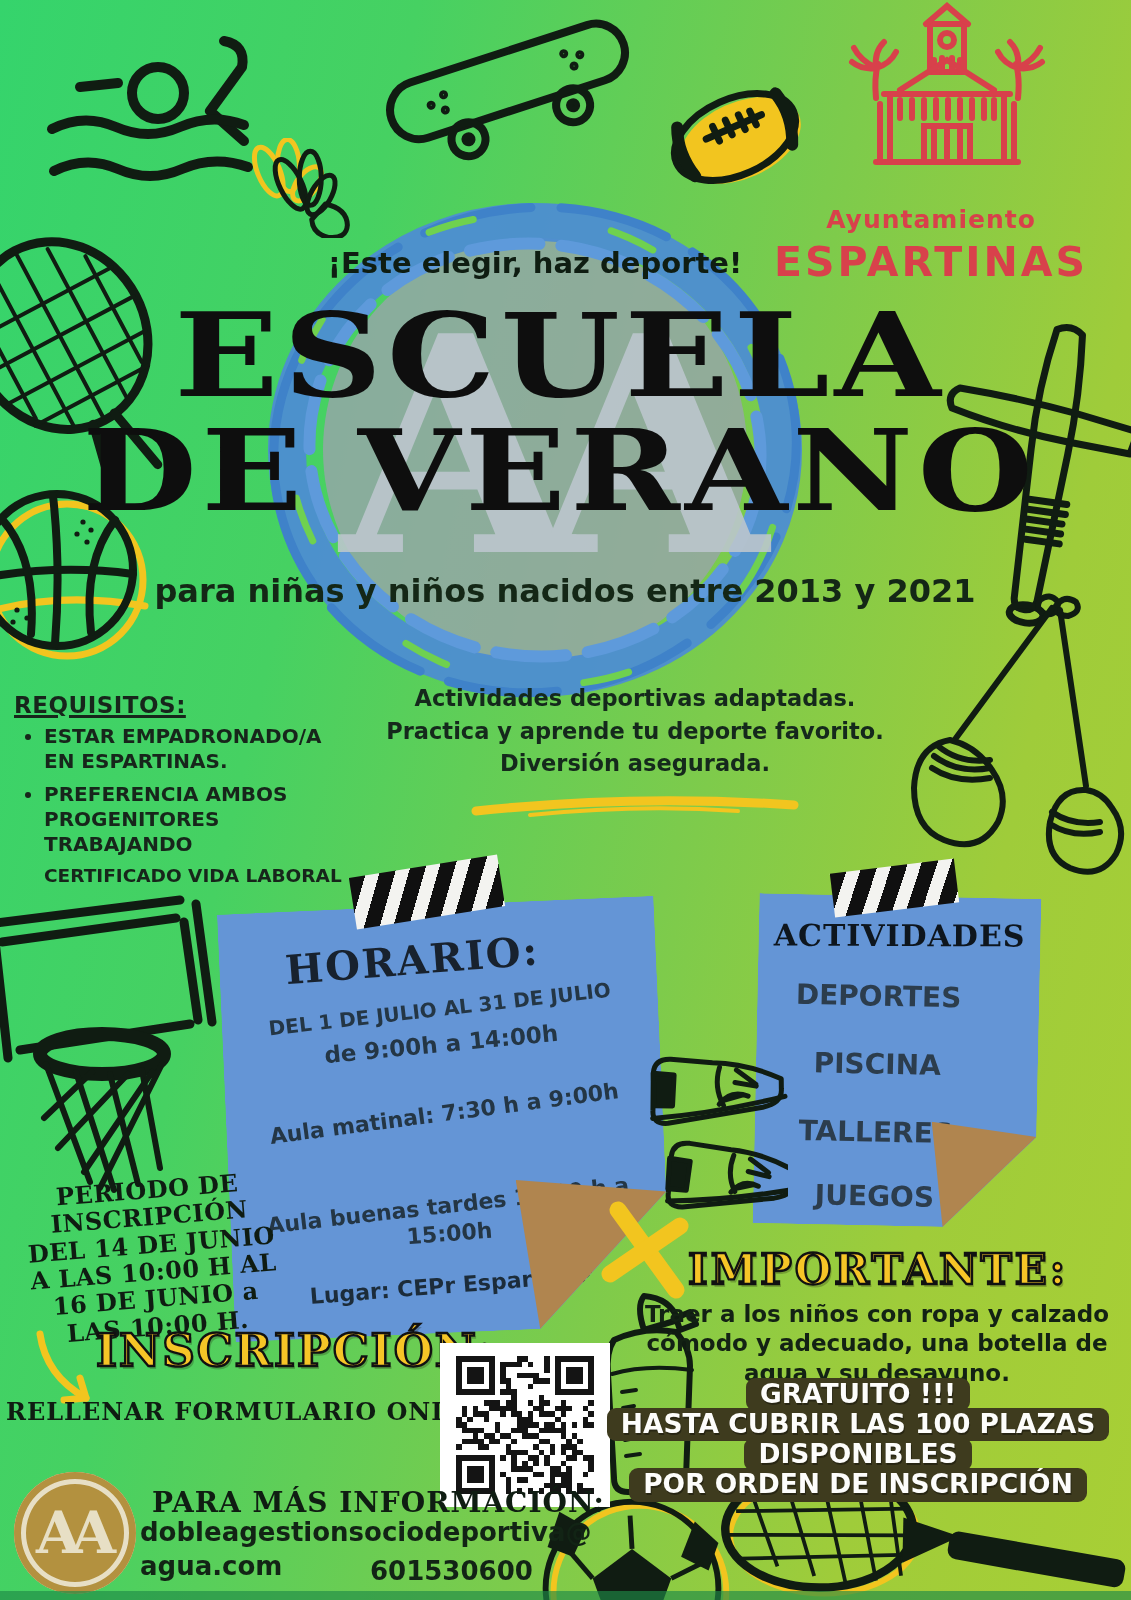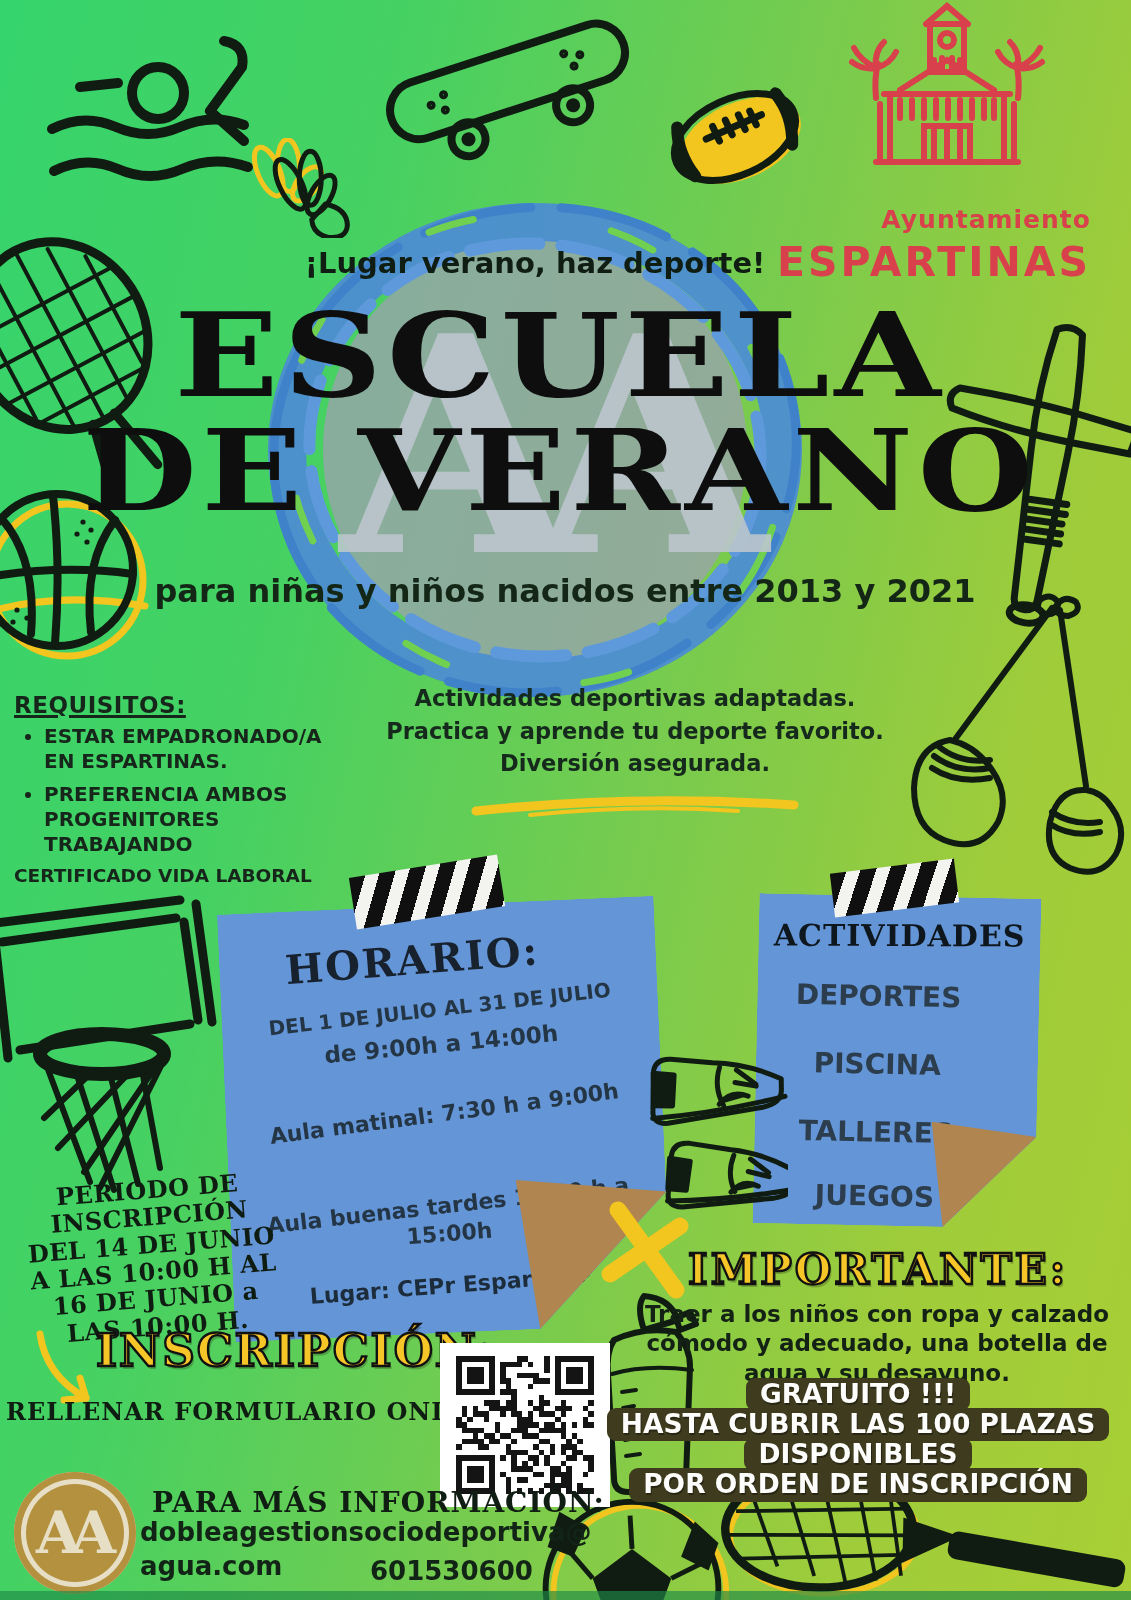--- a/index.html
+++ b/index.html
@@ -9,34 +9,34 @@
     background:linear-gradient(103deg,#35d46c 0%,#46d162 28%,#7ccb4c 58%,#9fcc3a 80%,#a8cf35 100%);
     font-family:"DejaVu Sans",sans-serif;
   }
   .abs{ position:absolute; }
   .slab{ font-family:"DejaVu Serif",serif; font-weight:bold; }
   .doodle{ stroke:#101c12; fill:none; stroke-linecap:round; stroke-linejoin:round; }
   .ydoodle{ stroke:#f2c51f; fill:none; stroke-linecap:round; stroke-linejoin:round; }
 
   
   .tagline{ left:285px; top:246px; width:500px; text-align:center; font-size:29px; font-weight:bold; color:#0f1d12; z-index:4; }
-  .brand{ right:40px; top:205px; width:320px; text-align:right; color:#d8414b; z-index:4; }
+  .brand{ right:40px; top:205px; width:320px; text-align:center; color:#d8414b; z-index:4; }
   .brand .l1{ font-size:25px; font-weight:bold; letter-spacing:1px; }
   .brand .l2{ font-size:41px; font-weight:bold; letter-spacing:3px; margin-top:4px; }
   .title{ left:70px; top:296px; width:980px; text-align:center; color:#0e0e0e; z-index:4; line-height:1.02; }
   .title .t1{ font-size:116px; display:inline-block; transform:scaleX(1.18); letter-spacing:4px; }
   .title .t2{ font-size:112px; display:inline-block; transform:scaleX(1.18); letter-spacing:4px; }
   .subtitle{ left:70px; top:572px; width:990px; text-align:center; font-size:32px; font-weight:bold; color:#142716; z-index:4; }
 
   
   .requisitos{ left:14px; top:692px; width:335px; color:#17261b; z-index:3; }
   .requisitos h3{ font-size:23px; font-weight:bold; text-decoration:underline; text-decoration-thickness:3px; margin-bottom:6px; letter-spacing:.5px;}
   .requisitos ul{ margin-left:30px; font-size:20px; font-weight:bold; line-height:1.25; }
   .requisitos li{ margin-bottom:8px; }
-  .requisitos .cert{ font-size:18.5px; font-weight:bold; margin-top:2px; }
+  .requisitos .cert{ margin-left:30px; font-size:18.5px; font-weight:bold; margin-top:2px; }
 
   
   .intro{ left:350px; top:682px; width:570px; text-align:center; font-size:22.5px; font-weight:bold; color:#15291c; line-height:1.45; z-index:3; }
 
   
   .note{ background:#6495d6; z-index:2; }
   .note-h{ left:226px; top:905px; width:437px; height:428px; transform:rotate(-2.5deg);
            clip-path:polygon(0 0,100% 0,100% calc(100% - 132px),calc(100% - 132px) 100%,0 100%); }
   .note-a{ left:756px; top:896px; width:282px; height:330px; transform:rotate(1.2deg);
            clip-path:polygon(0 0,100% 0,100% calc(100% - 92px),calc(100% - 92px) 100%,0 100%); }
@@ -256,21 +256,21 @@
     <circle cx="285" cy="250" r="212" fill="#99a4ab" opacity="0.8"></circle>
     <g fill="none" stroke-linecap="round">
       <ellipse cx="285" cy="250" rx="248" ry="228" stroke="#4d8dd2" stroke-width="38" opacity="0.95"></ellipse>
       <ellipse cx="285" cy="250" rx="226" ry="206" stroke="#5e9adb" stroke-width="12" stroke-dasharray="70 22" transform="rotate(9 285 250)"></ellipse>
       <ellipse cx="285" cy="250" rx="262" ry="242" stroke="#3f82c9" stroke-width="9" stroke-dasharray="110 30" transform="rotate(-11 285 250)"></ellipse>
       <ellipse cx="285" cy="250" rx="250" ry="232" stroke="#6fd14f" stroke-width="7" stroke-dasharray="46 140" transform="rotate(24 285 250)"></ellipse>
     </g>
     <text x="285" y="352" text-anchor="middle" font-family="DejaVu Serif, serif" font-weight="bold" font-size="300" fill="#bcc6cd" opacity="0.9" letter-spacing="-38">AA</text>
   </svg>
 
-  <div class="abs tagline">¡Lugar verano, haz deporte!</div>
+  <div class="abs tagline">¡Este elegir, haz deporte!</div>
   <div class="abs brand">
     <div class="l1">Ayuntamiento</div>
     <div class="l2">ESPARTINAS</div>
   </div>
   <div class="abs title slab">
     <div><span class="t1">ESCUELA</span></div>
     <div><span class="t2">DE VERANO</span></div>
   </div>
   <div class="abs subtitle">para niñas y niños nacidos entre 2013 y 2021</div>
 

